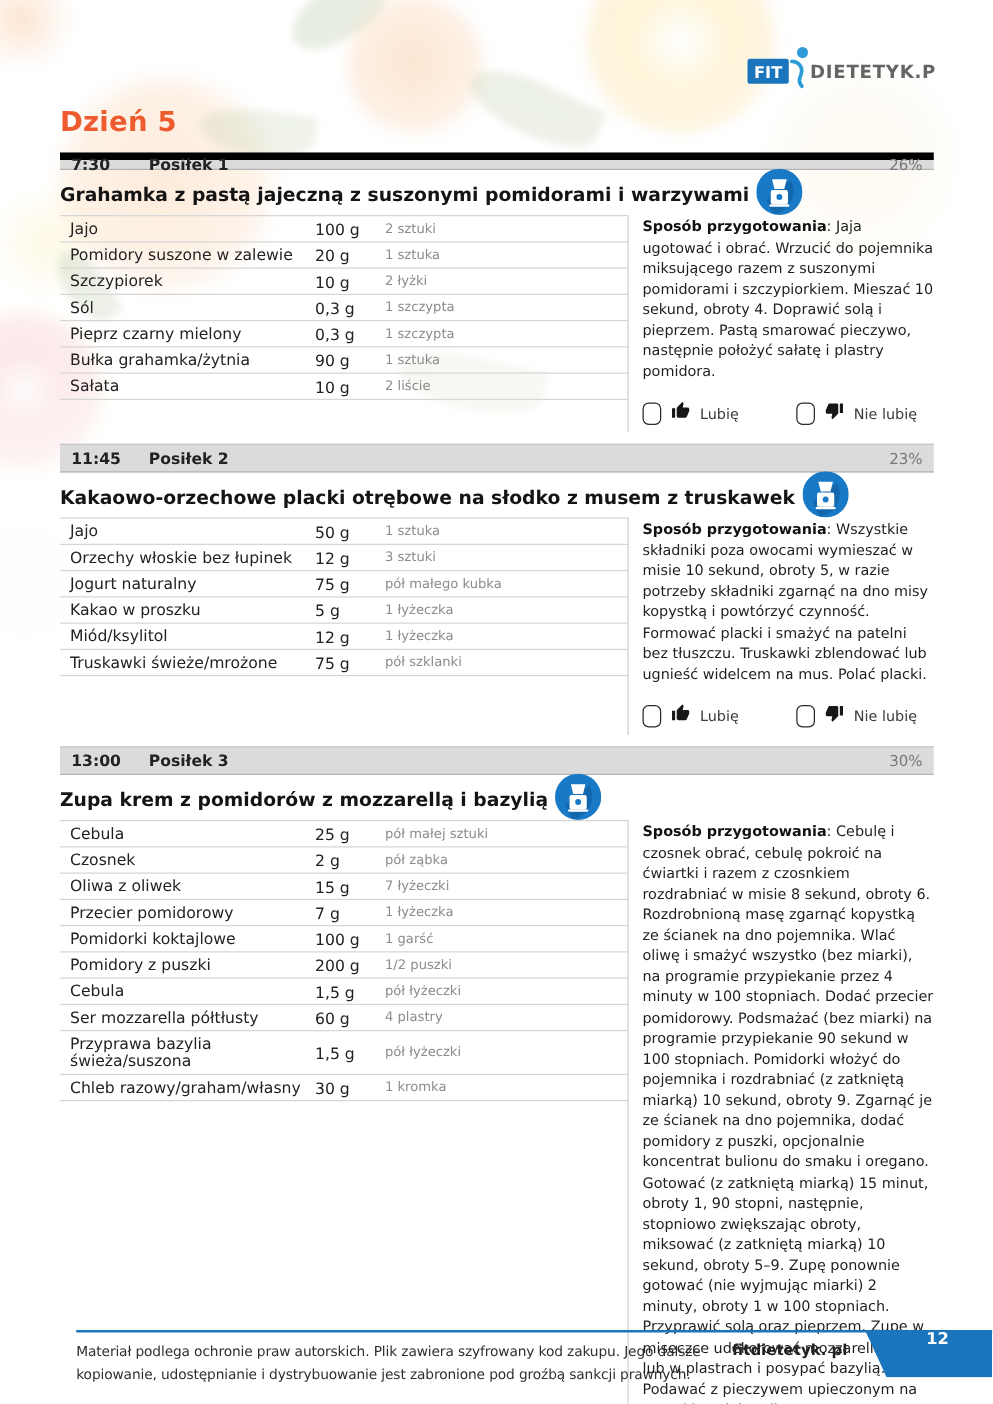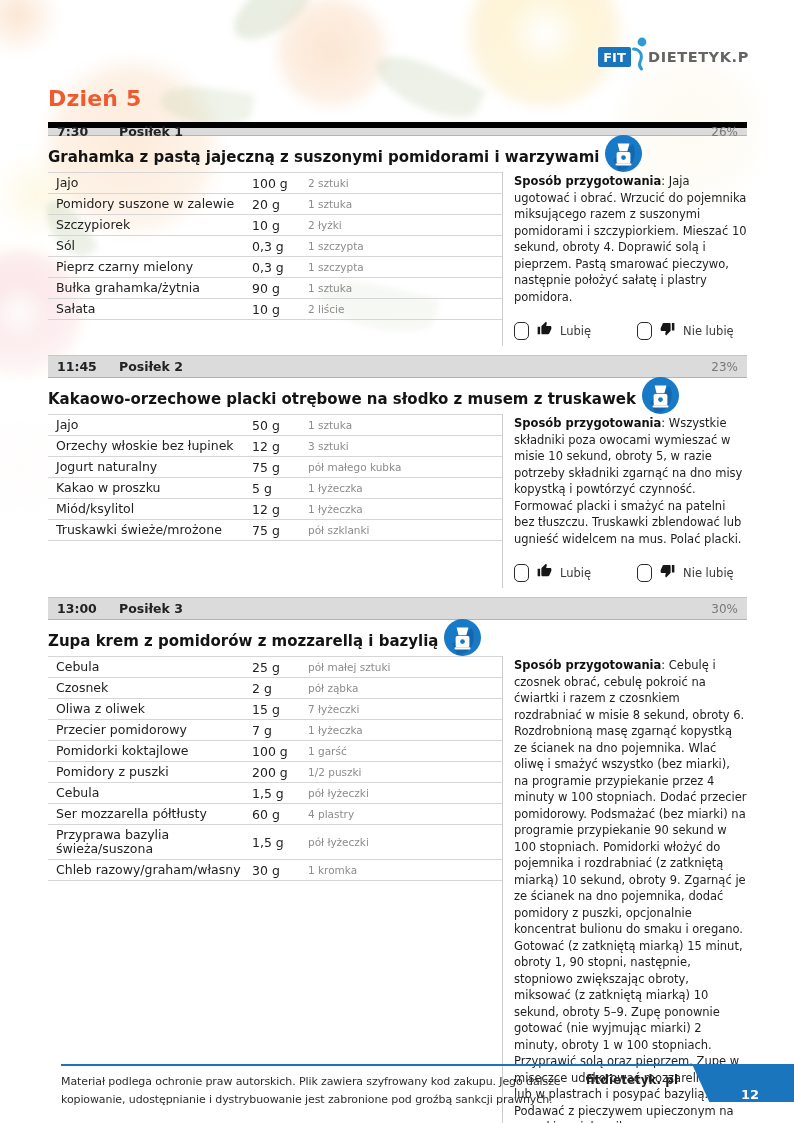--- a/index.html
+++ b/index.html
@@ -68,21 +68,21 @@
   .like-label { font-size:11.5px; color:#3a3a3a; }
   .thumb { display:inline-block; }
 
   
   .footer { position:absolute; left:0; right:0; top:1064px; height:59px;margin-left:13px; }
   .footer-line { margin-left:48px; border-top:2px solid #1B75BC; }
   .footer-copy { margin:7px 0 0 48px; width:516px; font-size:11px; line-height:1.62; color:#2d2d2d; letter-spacing:-.1px; }
   .footer-brand { position:absolute; top:9px; right:116px; font-size:12px; font-weight:bold; color:#222; }
   .footer-pagebox { position:absolute; top:0; right:0; width:102px; height:38px; background:#1B75BC;
                     clip-path:polygon(0 0, 100% 0, 100% 100%, 17% 100%);
-                    display:flex; align-items:flex-end; justify-content:center; padding-left:14px;
+                    display:flex; align-items:flex-start; justify-content:center; padding-left:14px;
                     color:#fff; font-size:13px; font-weight:bold; }
 </style>
 </head>
 <body>
 
 <div class="page">
 
   <div class="backdrop">
     <div class="blob b-orange-corner"></div>
     <div class="blob b-orange-big"></div>

